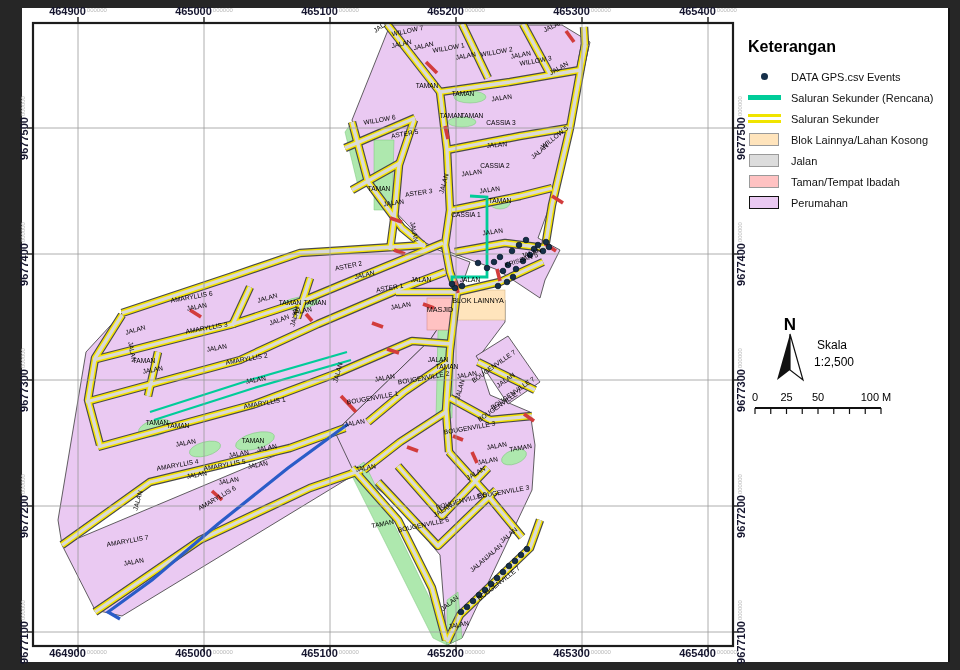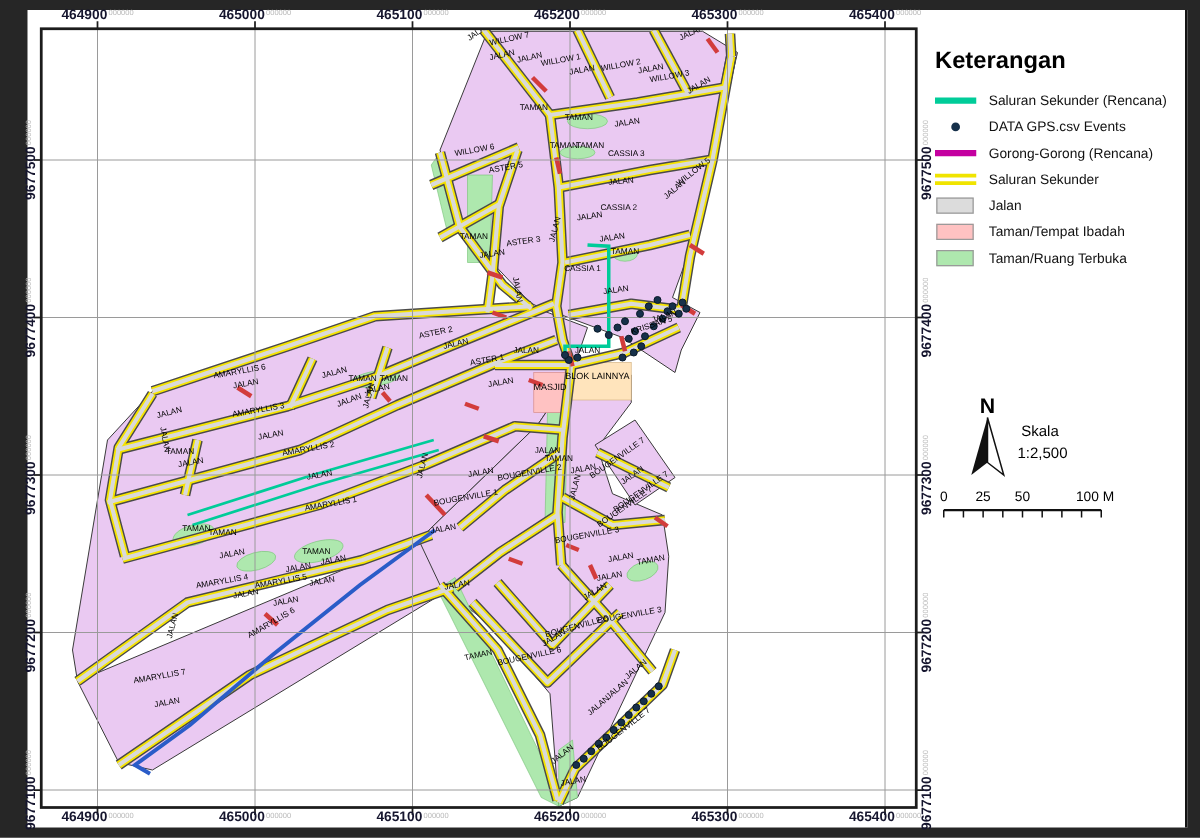--- a/index.html
+++ b/index.html
@@ -21,21 +21,21 @@
 
   .gridline{stroke:#9a9a9a;stroke-width:.8;}
   .frame{fill:none;stroke:#1c1c1c;stroke-width:2.2;}
   .tick{stroke:#1c1c1c;stroke-width:1.4;}
   text.ax{font-size:11px;font-weight:bold;fill:#15152e;font-family:"Liberation Sans",sans-serif;}
   text.ax tspan.sfx{font-size:6px;font-weight:normal;fill:#b9b9b9;}
   text.maplab{fill:#000;font-family:"Liberation Sans",sans-serif;}
 
   
   .legend{position:absolute;left:746px;top:38px;width:200px;}
-  .legend-title{font-size:19px;font-weight:bold;color:#000;margin:0 0 10px 2px;}
+  .legend-title{font-size:16px;font-weight:bold;color:#000;margin:0 0 10px 2px;}
   .lrow{display:flex;align-items:center;height:21px;gap:9px;}
   .sw{width:36px;flex:0 0 36px;display:flex;align-items:center;justify-content:center;}
   .sw-point{width:7px;height:7px;border-radius:50%;}
   .sw-line{width:33px;height:5px;}
   .sw-dline{width:33px;height:9px;box-sizing:border-box;border-top:3px solid;border-bottom:3px solid;background:#fff;}
   .sw-fill{width:30px;height:13px;border:1px solid #9a9a9a;box-sizing:border-box;}
   .sw-fill-border{border:1.3px solid #111;}
   .llabel{font-size:11px;color:#111;white-space:nowrap;}
 
   text.deco{font-family:"Liberation Sans",sans-serif;fill:#000;}
@@ -462,54 +462,54 @@
         <text x="876" y="401" text-anchor="middle" class="deco" font-size="11">100 M</text>
       </g>
   </g>
 </svg>
 
 <div class="legend">
   <div class="legend-title">Keterangan</div>
   <div id="legend-items">
       <div class="lrow">
         <div class="sw">
+          <div class="sw-point" style="background: rgb(22, 48, 74);"></div>
+        </div>
+        <span class="llabel">DATA GPS.csv Events</span>
+      </div>
+      <div class="lrow">
+        <div class="sw">
           <div class="sw-line" style="background: rgb(0, 204, 153);"></div>
         </div>
         <span class="llabel">Saluran Sekunder (Rencana)</span>
       </div>
       <div class="lrow">
         <div class="sw">
-          <div class="sw-point" style="background: rgb(22, 48, 74);"></div>
-        </div>
-        <span class="llabel">DATA GPS.csv Events</span>
-      </div>
-      <div class="lrow">
-        <div class="sw">
-          <div class="sw-line" style="background: rgb(196, 0, 160);"></div>
-        </div>
-        <span class="llabel">Gorong-Gorong (Rencana)</span>
-      </div>
-      <div class="lrow">
-        <div class="sw">
           <div class="sw-dline" style="border-top-color: rgb(240, 228, 0); border-bottom-color: rgb(240, 228, 0);"></div>
         </div>
         <span class="llabel">Saluran Sekunder</span>
       </div>
       <div class="lrow">
         <div class="sw">
+          <div class="sw-fill" style="background: rgb(255, 228, 188);"></div>
+        </div>
+        <span class="llabel">Blok Lainnya/Lahan Kosong</span>
+      </div>
+      <div class="lrow">
+        <div class="sw">
           <div class="sw-fill" style="background: rgb(220, 220, 220);"></div>
         </div>
         <span class="llabel">Jalan</span>
       </div>
       <div class="lrow">
         <div class="sw">
           <div class="sw-fill" style="background: rgb(255, 194, 194);"></div>
         </div>
         <span class="llabel">Taman/Tempat Ibadah</span>
       </div>
       <div class="lrow">
         <div class="sw">
-          <div class="sw-fill" style="background: rgb(174, 232, 174);"></div>
-        </div>
-        <span class="llabel">Taman/Ruang Terbuka</span>
+          <div class="sw-fill sw-fill-border" style="background: rgb(234, 201, 242);"></div>
+        </div>
+        <span class="llabel">Perumahan</span>
       </div>
     </div>
 </div>
 
 </body></html>

